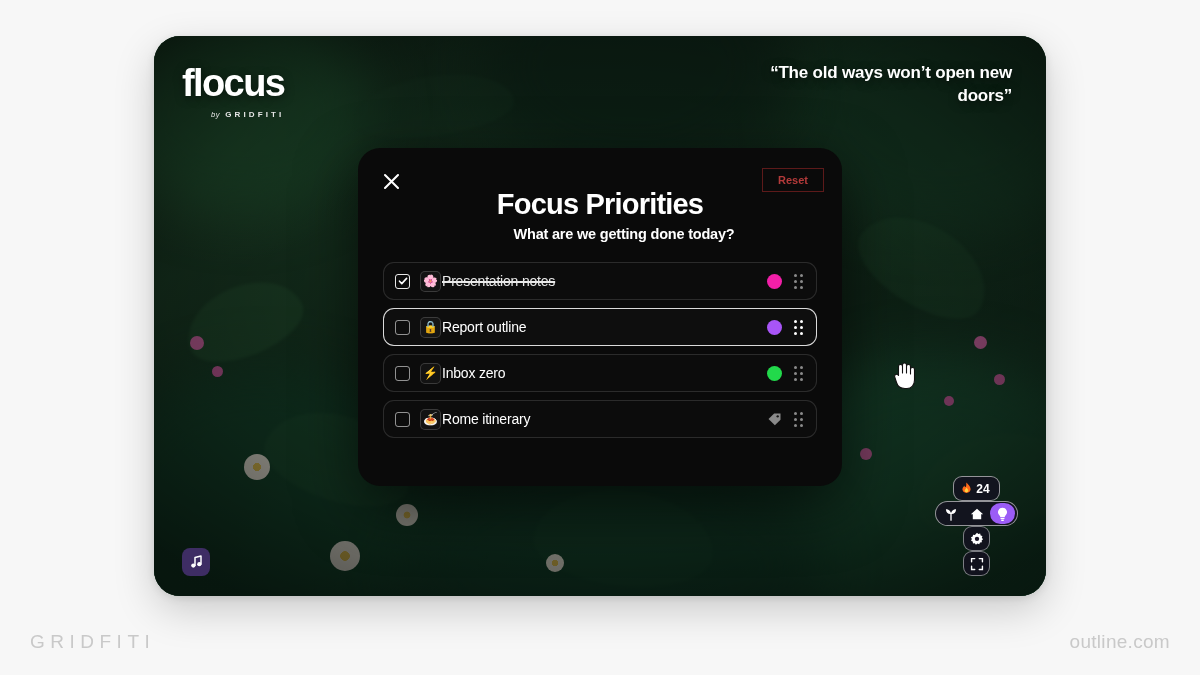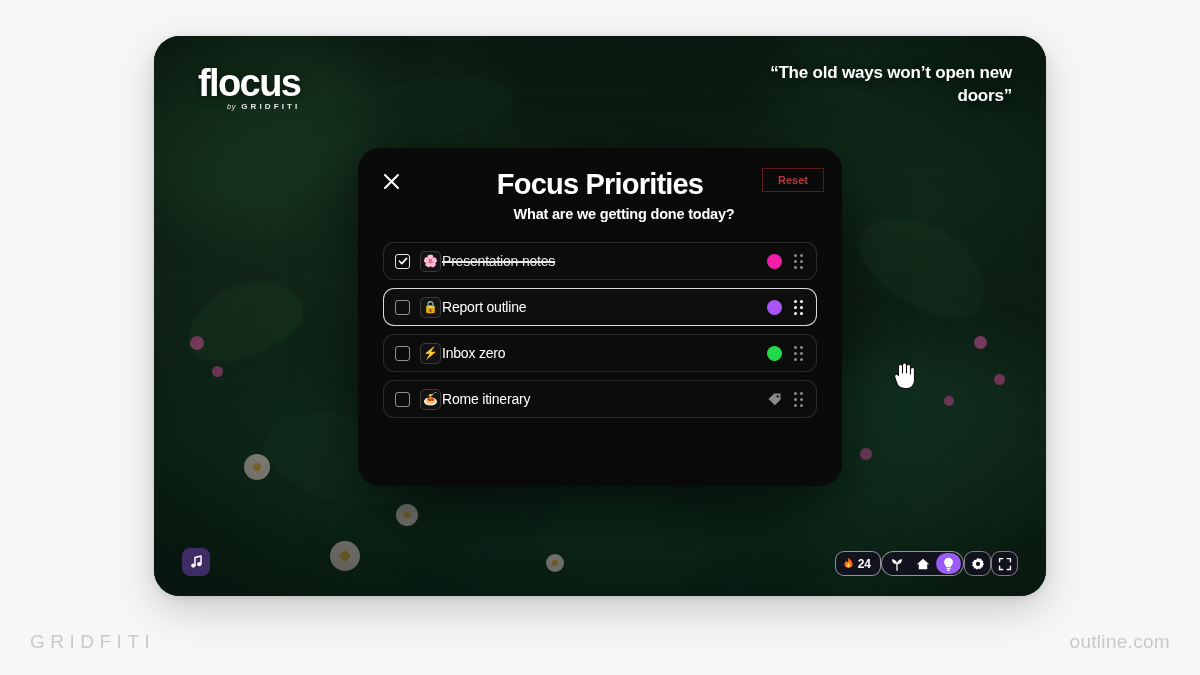--- a/index.html
+++ b/index.html
@@ -80,34 +80,34 @@
   }
   .wp-vig {
     position: absolute;
     inset: 0;
     background: radial-gradient(ellipse 70% 65% at 50% 46%, rgba(0,0,0,0.20) 0%, rgba(0,0,0,0.48) 70%, rgba(0,0,0,0.68) 100%);
   }
 
   
   .logo {
     position: absolute;
-    left: 44px;
+    left: 28px;
     top: 28px;
     color: #ffffff;
     z-index: 6;
   }
   .logo-word {
     font-size: 38px;
     font-weight: 700;
     letter-spacing: -1.6px;
     line-height: 1;
     text-shadow: 0 2px 10px rgba(0,0,0,0.5);
   }
   .logo-sub {
-    margin-top: 0;
+    margin-top: 8px;
     text-align: right;
     font-size: 8px;
     letter-spacing: 3.1px;
     color: #e7e7e7;
     font-weight: 600;
   }
   .logo-sub .by {
     letter-spacing: 0.5px;
     font-weight: 400;
     font-style: italic;
@@ -218,21 +218,21 @@
     color: #b33a3a;
     font-size: 11px;
     font-weight: 600;
     background: transparent;
     cursor: pointer;
     font-family: "Liberation Sans", sans-serif;
   }
 
   .modal-title {
     text-align: center;
-    padding-top: 20px;
+    padding-top: 40px;
     font-size: 29px;
     font-weight: 700;
     color: #ffffff;
     letter-spacing: -0.8px;
   }
   .modal-sub {
     text-align: center;
     margin-top: 5px;
     font-size: 14.5px;
     font-weight: 600;
@@ -371,20 +371,21 @@
   }
 
   .bottom-bar {
     position: absolute;
     right: 28px;
     bottom: 20px;
     display: flex;
     align-items: center;
     gap: 0;
     z-index: 8;
+    flex-direction: column;
   }
 
   .streak {
     display: flex;
     align-items: center;
     gap: 4px;
     height: 25px;
     padding: 0 9px 0 7px;
     border-radius: 9px;
     background: rgba(20,16,32,0.80);

